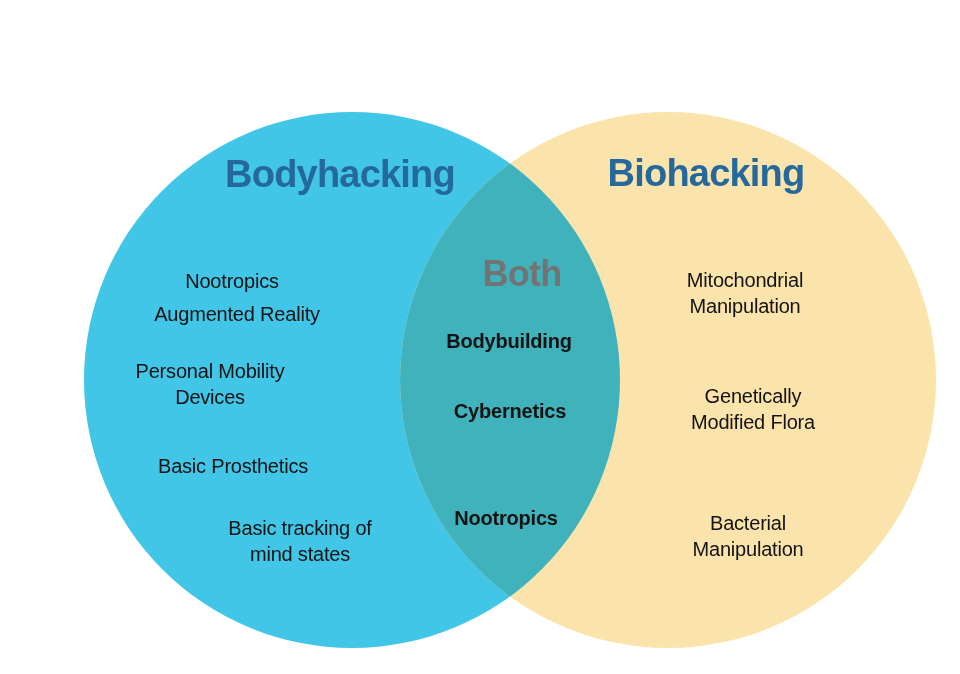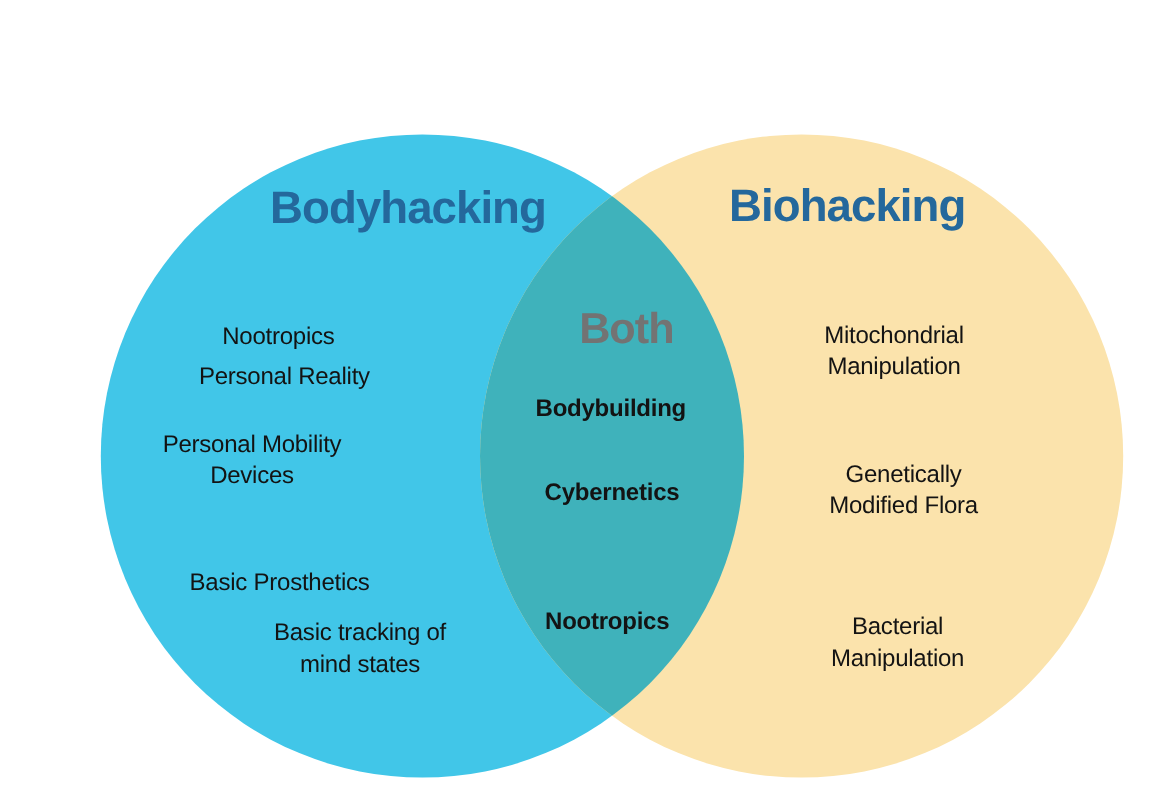--- a/index.html
+++ b/index.html
@@ -71,26 +71,26 @@
   </svg>
 
   <div class="circle-title" style="left:340px; top:174px;">Bodyhacking</div>
 
   <div class="circle-title" style="left:706px; top:173px;">Biohacking</div>
 
   <div class="both-title" style="left:522px; top:274px;">Both</div>
 
   <div class="label" style="left:232px; top:281px;">Nootropics</div>
 
-  <div class="label" style="left:237px; top:314px;">Personal Reality</div>
+  <div class="label" style="left:237px; top:314px;">Augmented Reality</div>
 
   <div class="label" style="left:210px; top:384px;">Personal Mobility
 Devices</div>
 
-  <div class="label" style="left:233px; top:466px;margin-top:20px;">Basic Prosthetics</div>
+  <div class="label" style="left:233px; top:466px;">Basic Prosthetics</div>
 
   <div class="label" style="left:300px; top:541px;">Basic tracking of
 mind states</div>
 
   <div class="label overlap-item" style="left:509px; top:341px;">Bodybuilding</div>
 
   <div class="label overlap-item" style="left:510px; top:411px;">Cybernetics</div>
 
   <div class="label overlap-item" style="left:506px; top:487px;margin-top:31px;">Nootropics</div>
 

